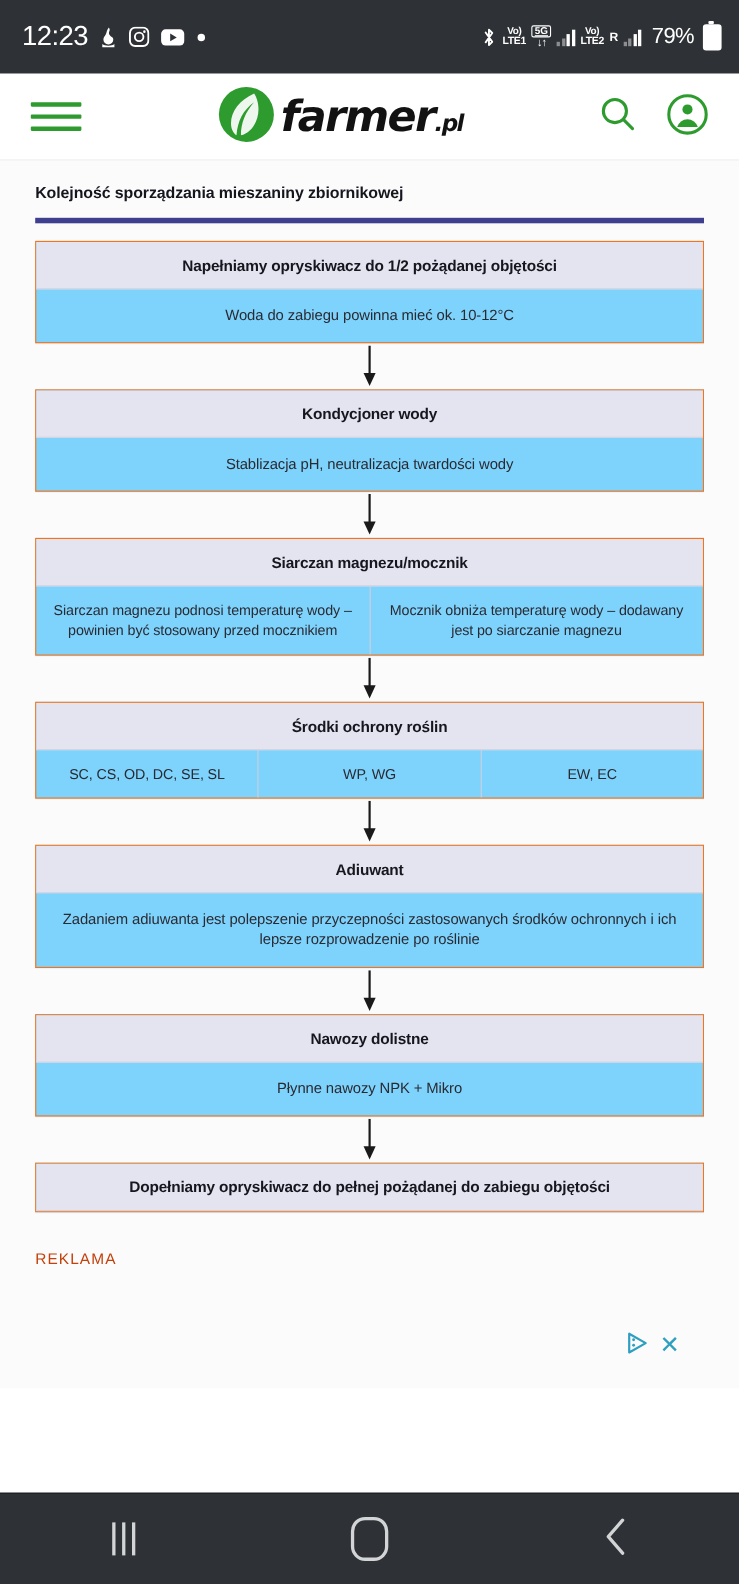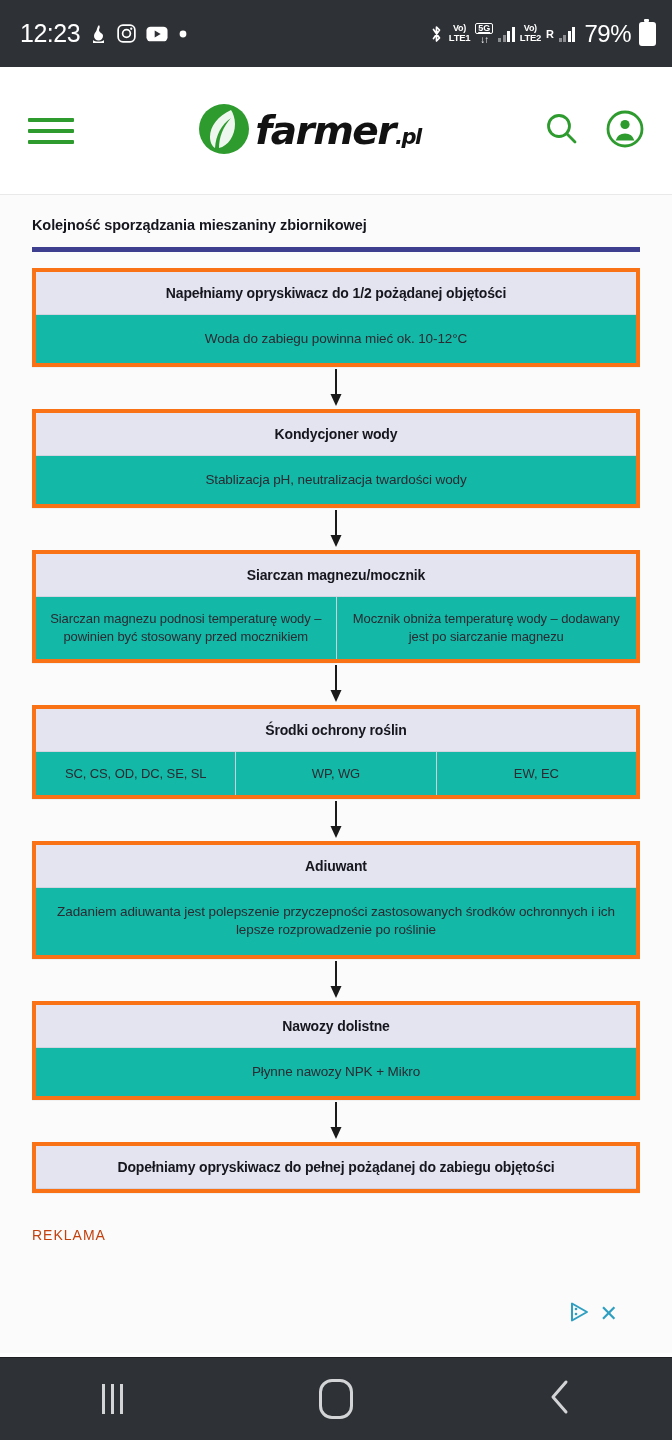--- a/index.html
+++ b/index.html
@@ -80,33 +80,33 @@
     height: 16px;
   }
   .bars i { display:block; width: 3px; background: #fff; }
   .bars i.b1 { height: 4px; }
   .bars i.b2 { height: 7px; }
   .bars i.b3 { height: 11px; }
   .bars i.b4 { height: 15px; }
   .bars.dim i.b1 { opacity: .45; }
   .bars.dim i.b2 { opacity: .45; }
   .roam { font-size: 11px; font-weight: 700; }
-  .sb-batt-text { font-size: 24px; letter-spacing: -0.5px; margin-left: 4px;}
+  .sb-batt-text { font-size: 20px; letter-spacing: -0.5px; margin-left: 4px;}
   .batt {
     width: 13px; height: 20px; border: 2px solid #fff; border-radius: 3px;
     position: relative; margin-left: 3px; background: #fff;
   }
   .batt::before {
     content:""; position:absolute; top:-5px; left:3px; width:5px; height:3px;
     background:#fff; border-radius:1px;
   }
 
   
   .appheader {
-    height: 128px;
+    height: 79px;
     background: #ffffff;
     display: flex;
     align-items: center;
     justify-content: space-between;
     padding: 0 28px;
     box-sizing: border-box;
     border-bottom: 1px solid #e9e9e9;
   }
   .hamburger { width: 46px; cursor: pointer; }
   .hamburger span {
@@ -138,22 +138,22 @@
     letter-spacing: -0.1px;
     margin: 0 0 14px 0;
   }
   .rule {
     height: 5px;
     background: #3f3f8f;
     margin-bottom: 16px;
   }
 
   .flowbox {
-    border: 4px solid #f97316;
-    background: #14b8a6;
+    border: 1px solid #f97316;
+    background: #7dd3fc;
     box-shadow: 0 1px 0 rgba(0,0,0,.04);
   }
   .fb-head {
     background: #e4e4f0;
     text-align: center;
     font-size: 14px;
     font-weight: 700;
     color: #16161e;
     padding: 13px 8px;
     border-bottom: 1px solid #d3d3e0;

